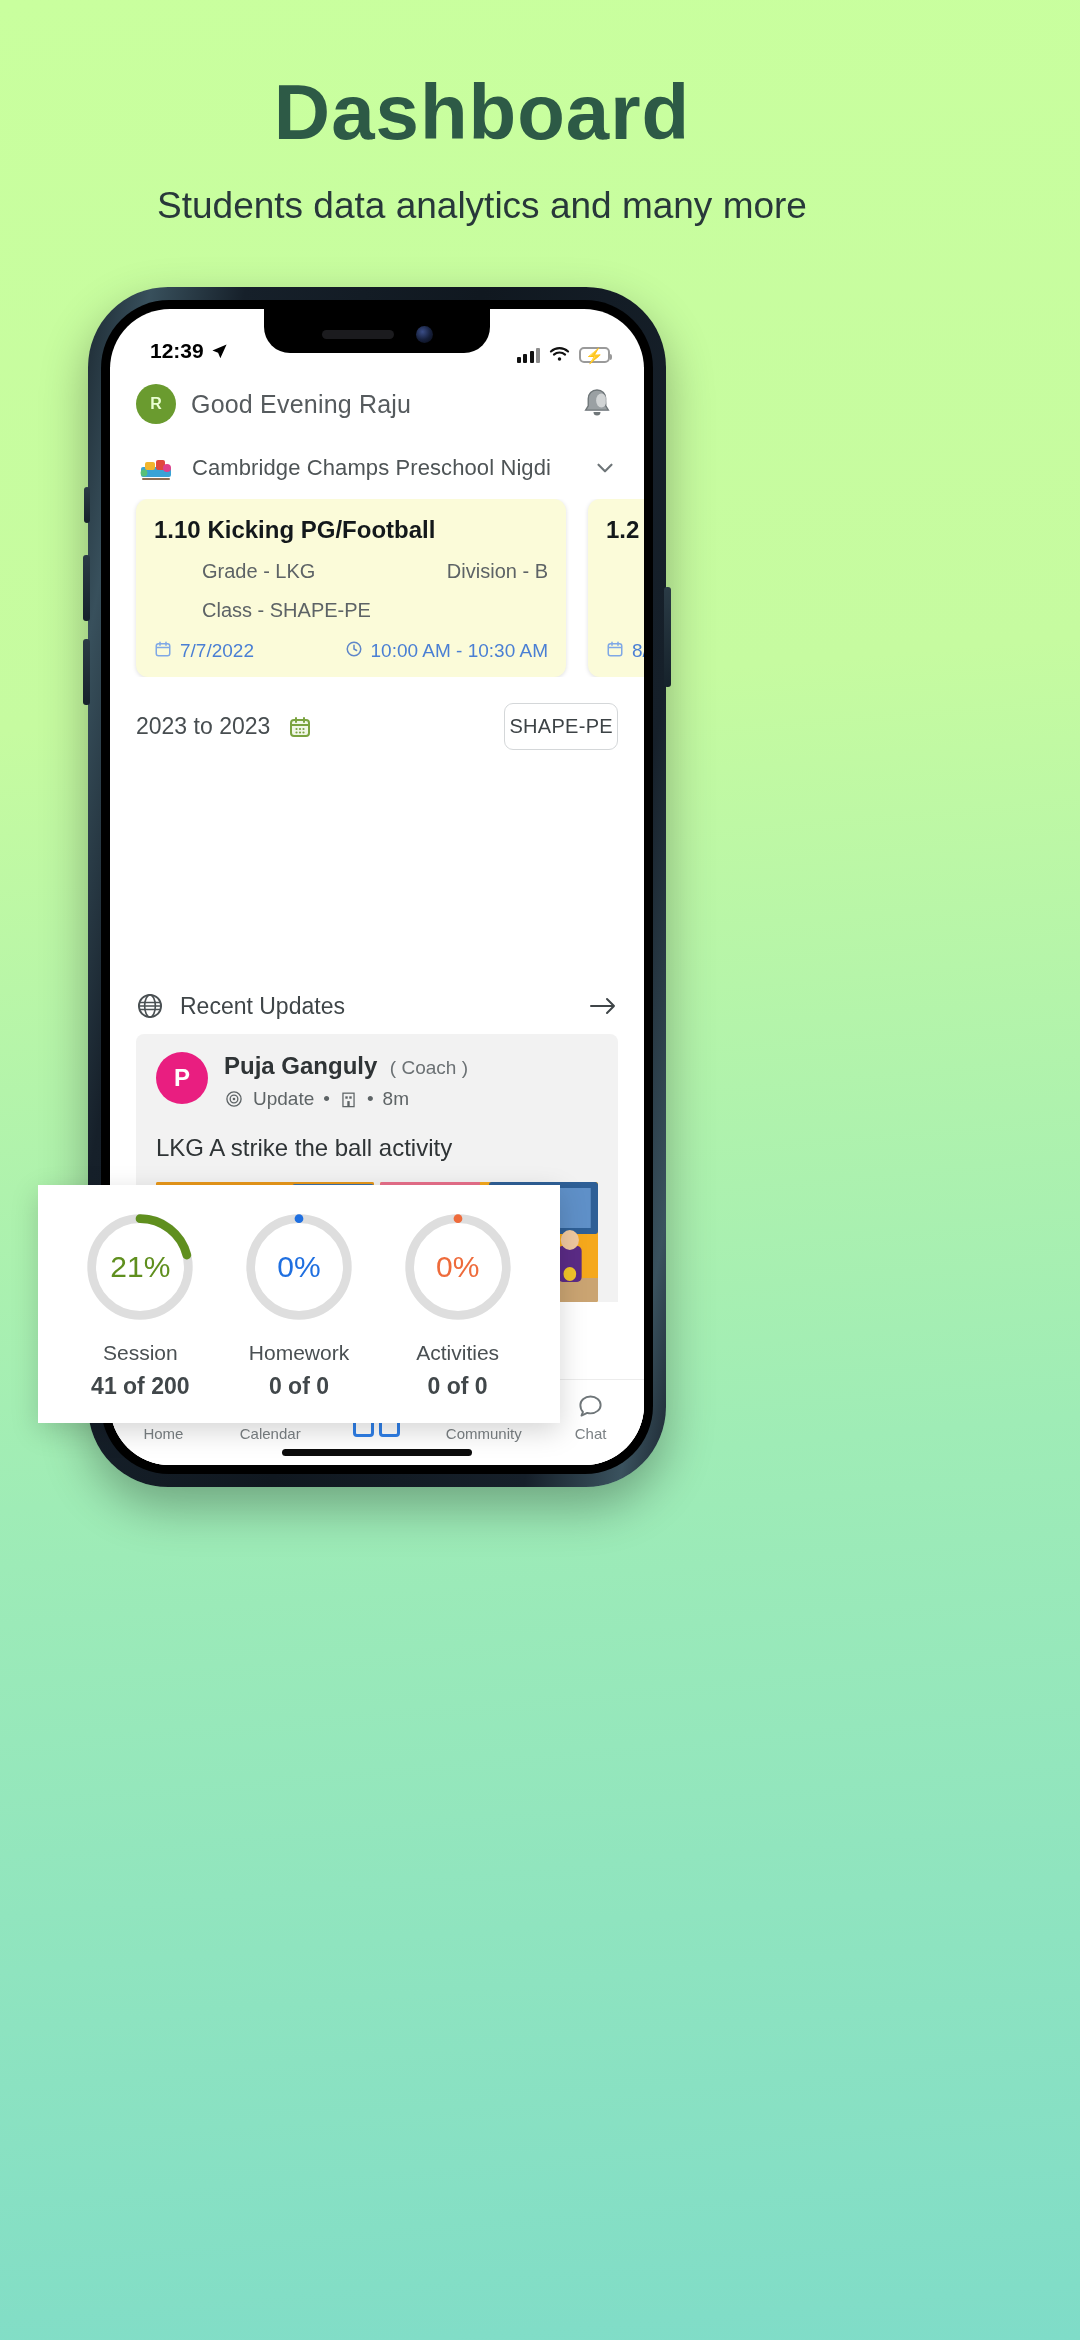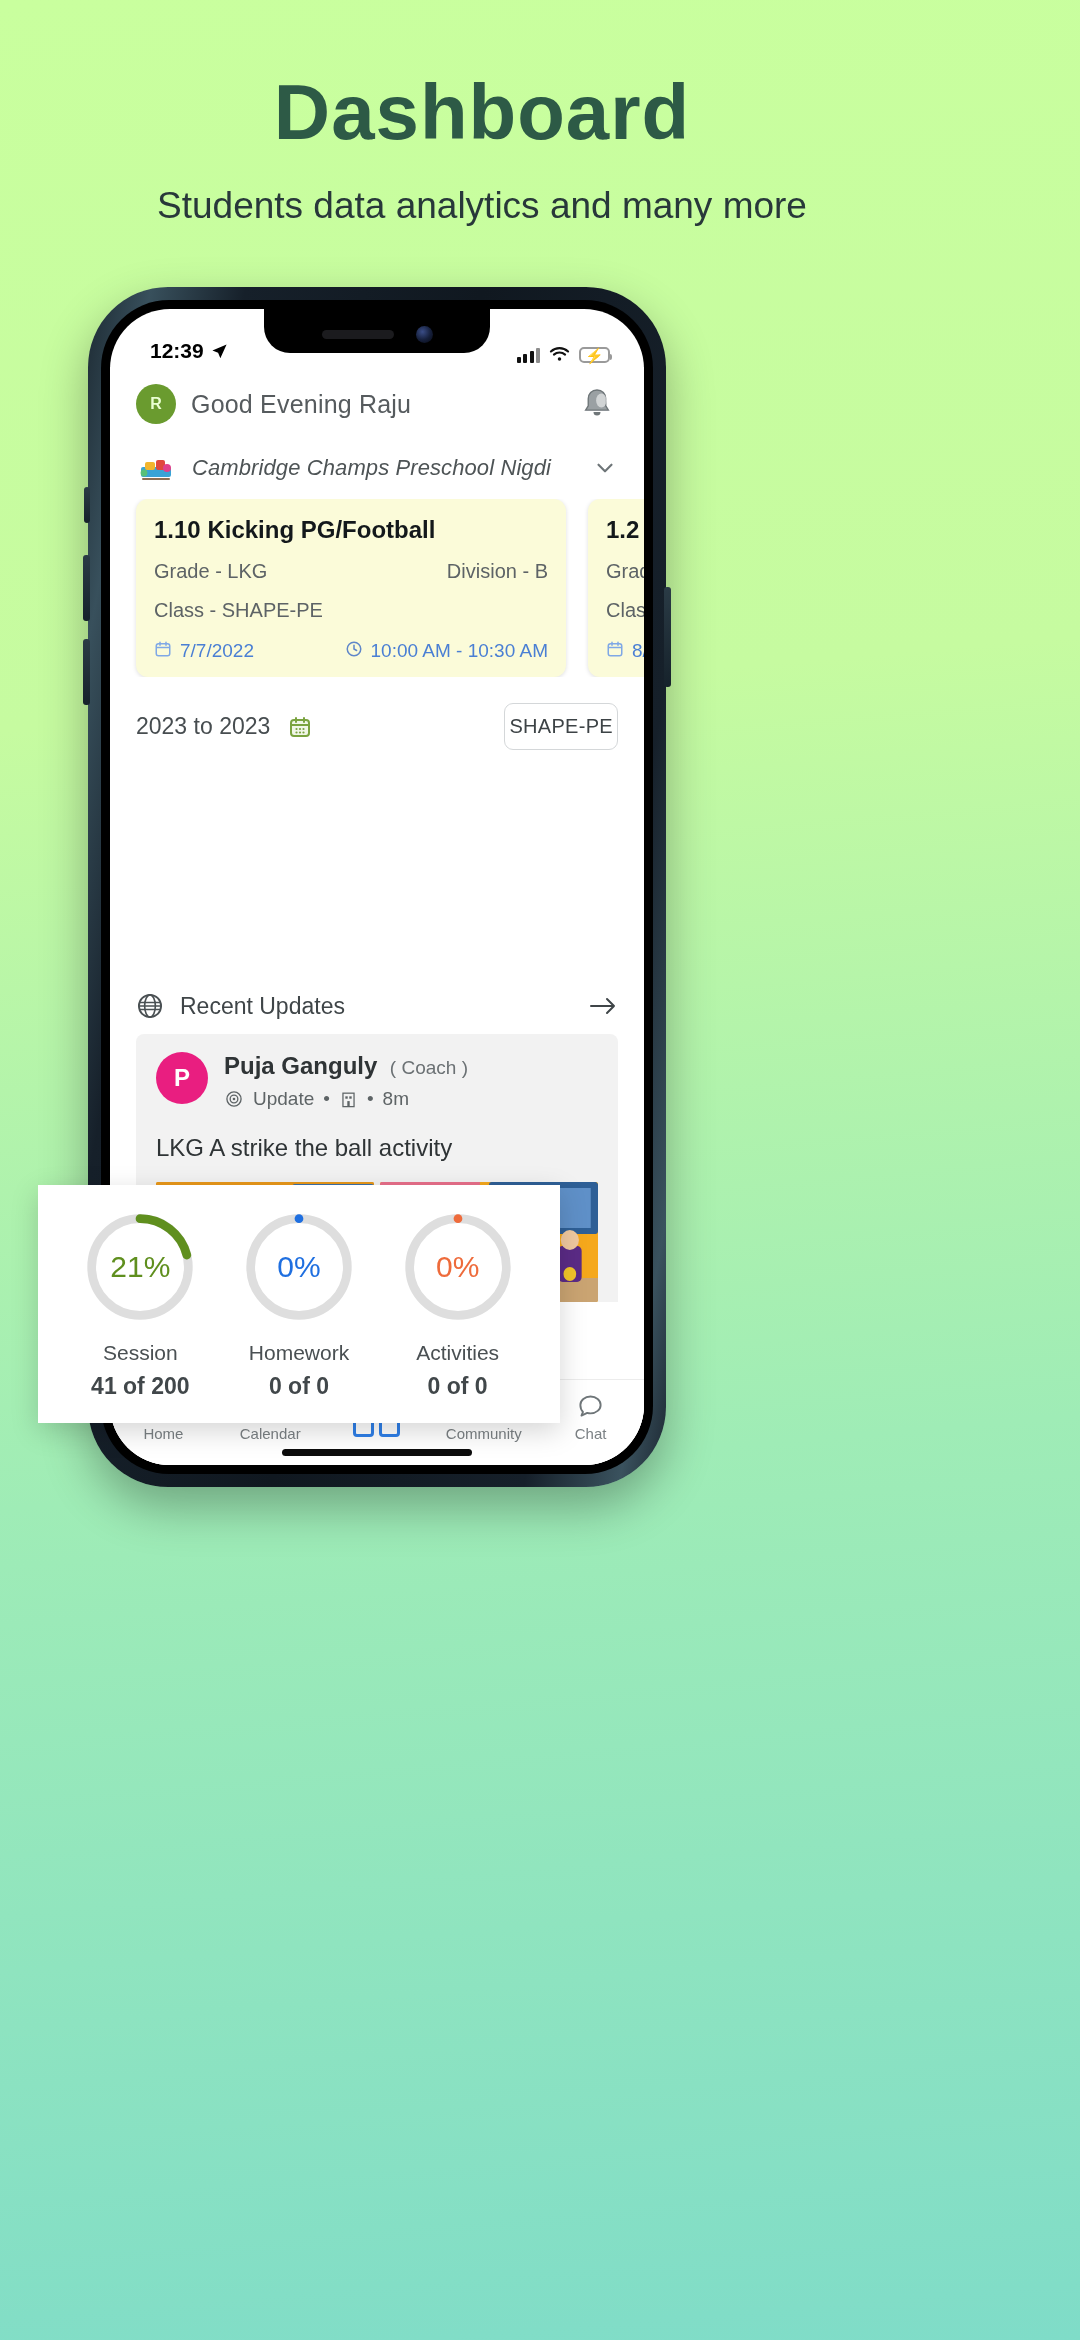--- a/index.html
+++ b/index.html
@@ -122,40 +122,39 @@
     background: #6a9b2f;
     color: #e9ffd2; font-size: 16px; font-weight: 700;
     display:flex; align-items:center; justify-content:center;
   }
   .greet-txt { font-size: 25px; color: #565b5e; font-weight: 500; letter-spacing: .2px;}
   .bell { width: 42px; height: 42px; position: relative; }
 
   .school-row {
     display:flex; align-items:center; gap:16px;
     padding: 14px 26px 16px 26px;
-    font-style: italic;
   }
   .school-logo { width: 40px; height: 30px; position:relative; }
   .school-name { font-size: 22px; color:#4e5456; flex:1; letter-spacing:.1px;}
   .chev { color:#6f7679; font-size: 22px; }
 
   
   .cards {
     display:flex; gap: 22px; padding: 0 0 0 26px; overflow:hidden;
   }
   .ccard {
     background: #fbfbd9;
     border-radius: 12px;
     padding: 17px 18px 15px 18px;
     box-shadow: 0 1px 4px rgba(0,0,0,0.13);
     min-width: 430px;
   }
   .ccard.partial { min-width: 210px; }
   .cc-title { font-size: 24px; font-weight: 700; color:#13181b; white-space:nowrap; }
-  .cc-row { display:flex; justify-content:space-between; margin-top: 16px; }
+  .cc-row { display:flex; justify-content:space-between; margin-top: 16px; margin-left: 48px; }
   .cc-meta { font-size: 20px; color:#5d6366; white-space:nowrap; }
   .cc-foot { display:flex; justify-content:space-between; margin-top: 18px; align-items:center;}
   .cc-chip { display:flex; align-items:flex-start; gap:8px; font-size: 19px; color:#4a7fd4; white-space:nowrap;}
   .ic-cal, .ic-clock { width:18px; height:18px; flex:none; }
 
   .year-row {
     display:flex; align-items:center; justify-content:space-between;
     padding: 26px 26px 20px 26px;
   }
   .year-left{ display:flex; align-items:center; gap:18px;}

